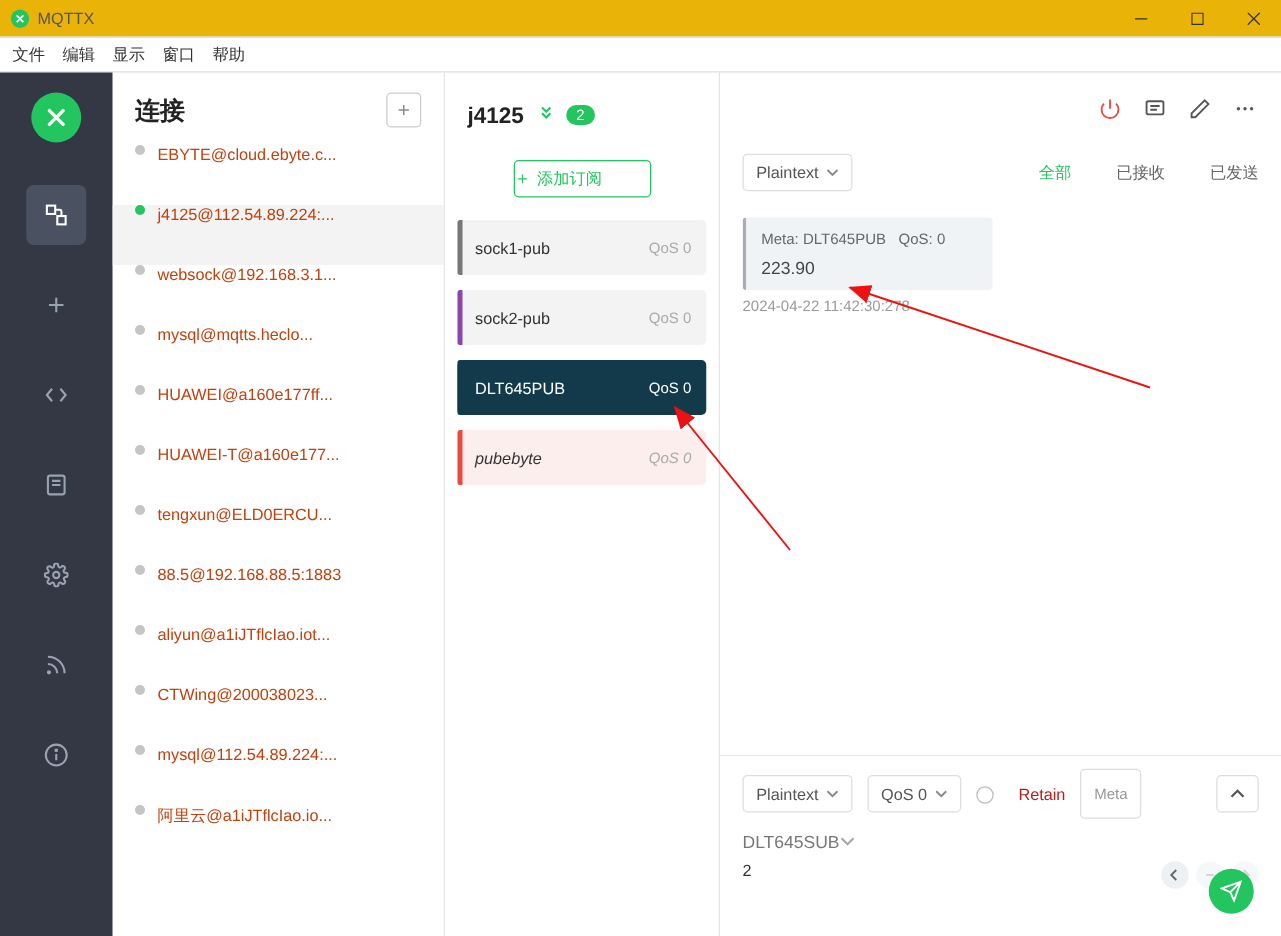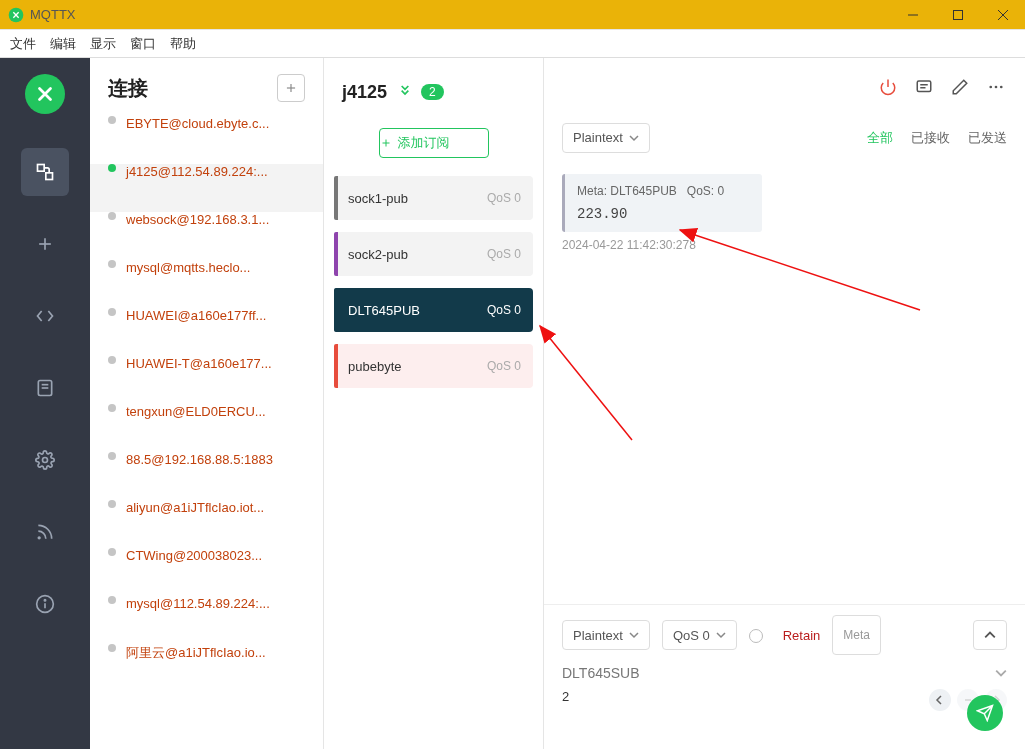--- a/index.html
+++ b/index.html
@@ -21,21 +21,21 @@
 
 
 .rail { width: 90px; background: #333844; display: flex; flex-direction: column; align-items: center; padding-top: 16px; gap: 24px; }
 .rail .app-logo { width: 40px; height: 40px; border-radius: 50%; background: #22c55e; display: flex; align-items: center; justify-content: center; margin-bottom: 10px; }
 .rail .app-logo svg { width: 22px; height: 22px; }
 .rail .rail-item { width: 48px; height: 48px; display: flex; align-items: center; justify-content: center; border-radius: 6px; color: #9aa3b2; }
 .rail .rail-item.active { background: #4a5261; color: #fff; }
 .rail .rail-item svg { width: 20px; height: 20px; }
 
 
-.connections { width: 234px; border-right: 1px solid #e5e5e5; display: flex; flex-direction: column; }
+.connections { width: 266px; border-right: 1px solid #e5e5e5; display: flex; flex-direction: column; }
 .connections .header { display: flex; align-items: center; justify-content: space-between; padding: 16px 18px 14px 18px; }
 .connections .header h2 { font-size: 20px; font-weight: 700; color: #222; }
 .connections .add-btn { width: 28px; height: 28px; border: 1px solid #ccc; border-radius: 4px; display: flex; align-items: center; justify-content: center; color: #666; }
 .conn-list { flex: 1; overflow: hidden; }
 .conn-item { height: 48px; display: flex; align-items: flex-start; padding: 0 18px; font-size: 13px; color: #c2410c; cursor: default; }
 .conn-item .dot { width: 8px; height: 8px; border-radius: 50%; margin-right: 10px; flex-shrink: 0; }
 .conn-item .dot.grey { background: #c5c5c5; }
 .conn-item .dot.green { background: #22c55e; }
 .conn-item.active { background: #f3f3f3; }
 
@@ -45,50 +45,50 @@
 .conn-title { font-size: 18px; font-weight: 700; color: #222; margin-right: 10px; }
 .chevrons { color: #22c55e; margin-right: 8px; }
 .badge { background: #22c55e; color: #fff; font-size: 12px; border-radius: 10px; padding: 1px 8px; }
 .add-sub-btn { margin: 12px auto 18px auto; display: flex; align-items: center; gap: 6px; border: 1px solid #22c55e; color: #22c55e; background: #fff; border-radius: 4px; height: 30px; width: 110px; font-size: 13px; }
 .sub-list { padding: 0 10px; display: flex; flex-direction: column; gap: 12px; }
 .sub-item { height: 44px; border-radius: 4px; display: flex; align-items: center; padding: 0 12px 0 0; font-size: 13px; color: #333; background: #f3f3f3; position: relative; }
 .sub-item .bar { width: 4px; height: 100%; border-radius: 2px 0 0 2px; margin-right: 10px; }
 .sub-item .qos { margin-left: auto; color: #aaa; font-size: 12px; }
 .sub-item.selected { background: #123a4a; color: #fff; }
 .sub-item.selected .qos { color: #fff; }
-.sub-item.pink { background: #fdeeee; }
+.sub-item.pink { background: #fdeeee; font-style: italic; }
 
 
 .content { flex: 1; display: flex; flex-direction: column; position: relative; }
 .content-toolbar { height: 58px; display: flex; align-items: center; justify-content: flex-end; padding: 0 18px; gap: 14px; }
 .tool-icon { width: 22px; height: 22px; color: #555; display: flex; align-items: center; justify-content: center; }
 .tool-icon.power { color: #e74c3c; }
 .tool-icon svg { width: 18px; height: 18px; }
 .content-filterbar { height: 44px; display: flex; align-items: center; padding: 0 18px; gap: 14px; border-bottom: 1px solid transparent; }
 .dropdown { height: 30px; border: 1px solid #ddd; border-radius: 4px; display: flex; align-items: center; padding: 0 10px; font-size: 13px; color: #555; gap: 6px; }
 .dropdown svg { width: 10px; height: 10px; }
-.filters { margin-left: auto; display: flex; gap: 18px; font-size: 13px; }
+.filters { margin-left: auto; display: flex; gap: 36px; font-size: 13px; }
 .filters .f { color: #666; }
 .filters .f.active { color: #22c55e; }
 
 .messages { flex: 1; padding: 14px 18px; overflow: auto; position: relative; }
 .msg-card { width: 200px; background: #f0f3f6; border-left: 3px solid #aab; border-radius: 3px; padding: 10px 12px; font-size: 12px; color: #666; }
 .msg-card .topic-line { margin-bottom: 8px; }
-.msg-card .value { color: #444; font-family: Liberation Mono, monospace; font-size: 14px; }
+.msg-card .value { color: #444; font-family: Liberation Sans, sans-serif; font-size: 14px; }
 .msg-time { font-size: 12px; color: #999; margin-top: 6px; }
 
 
 .publish { border-top: 1px solid #eee; padding: 10px 18px 0 18px; }
 .publish-row1 { display: flex; align-items: center; gap: 12px; }
 .publish-row1 .dropdown { }
 .publish-row1 .retain { display: flex; align-items: flex-end; gap: 20px; color: #b91c1c; font-size: 13px; }
 .publish-row1 .retain .radio { width: 14px; height: 14px; border: 1.5px solid #bbb; border-radius: 50%; }
 .publish-row1 .meta-btn { border: 1px solid #ddd; border-radius: 4px; padding: 12px 10px; font-size: 12px; color: #999; }
 .publish-row1 .collapse { margin-left: auto; width: 34px; height: 30px; border: 1px solid #ddd; border-radius: 4px; display: flex; align-items: center; justify-content: center; }
-.publish-topic { margin-top: 10px; color: #777; font-size: 14px; display: flex; align-items: center; justify-content: space-between; }
+.publish-topic { margin-top: 10px; color: #777; font-size: 14px; display: flex; align-items: center; }
 .publish-topic svg { width: 12px; height: 12px; }
 .publish-body { margin-top: 8px; font-size: 13px; color: #333; min-height: 60px; position: relative; display: flex; }
 .publish-body .nav-arrows { margin-left: auto; display: flex; gap: 6px; align-items: flex-start; }
 .publish-body .nav-arrows .circ { width: 22px; height: 22px; border-radius: 50%; background: #eef1f4; display: flex; align-items: center; justify-content: center; color: #888; }
 .publish-body .nav-arrows .circ.dim { opacity: 0.5; }
 
 
 .send-fab { position: absolute; right: 22px; bottom: 18px; width: 36px; height: 36px; border-radius: 50%; background: #22c55e; display: flex; align-items: center; justify-content: center; color: #fff; }
 
 

